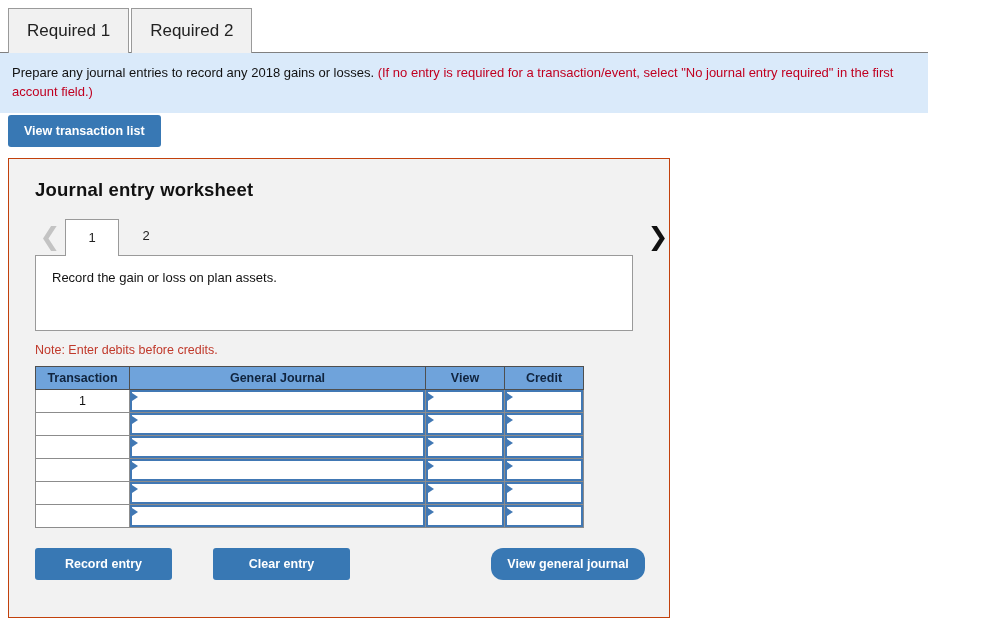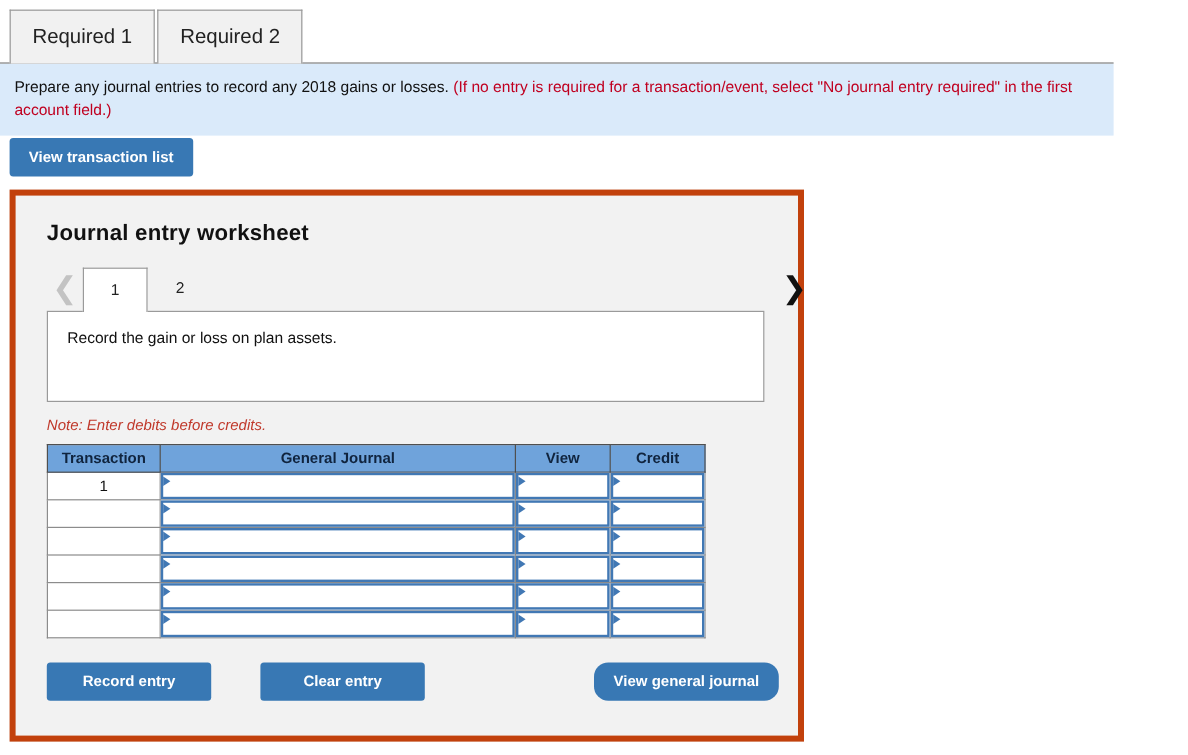--- a/index.html
+++ b/index.html
@@ -93,21 +93,21 @@
     font-family: "Liberation Sans", sans-serif;
   }
 
   
   .panel {
     box-sizing: border-box;
     margin: 11px 0 0 8px;
     width: 662px;
     height: 460px;
     background: #f2f2f2;
-    border: 5px solid #c2410c;
+    border: 1px solid #c2410c;
     padding: 20px 0 0 26px;
     position: relative;
   }
   .panel-title {
     font-size: 18.5px;
     font-weight: bold;
     color: #111111;
     letter-spacing: .2px;
     margin: 0 0 16px 0;
   }
@@ -165,21 +165,20 @@
     padding: 14px 16px;
     font-size: 13px;
     color: #111111;
     position: relative;
     z-index: 1;
   }
   .note {
     color: #c0392b;
     font-size: 12.5px;
     margin: 12px 0 9px 0;
-    font-style: italic;
   }
 
   
   .jtable {
     border-collapse: collapse;
     table-layout: fixed;
     width: 548px;
     background: #ffffff;
   }
   .jtable th {

